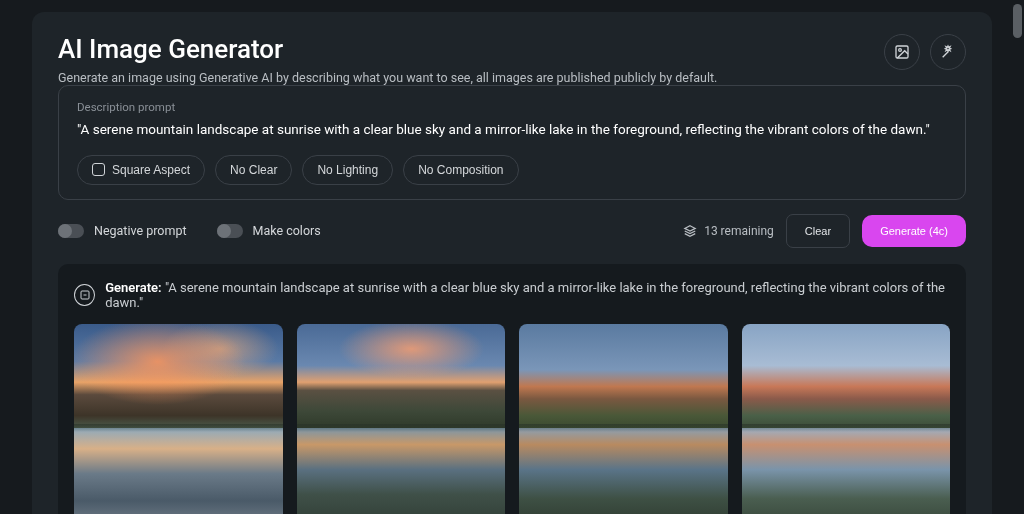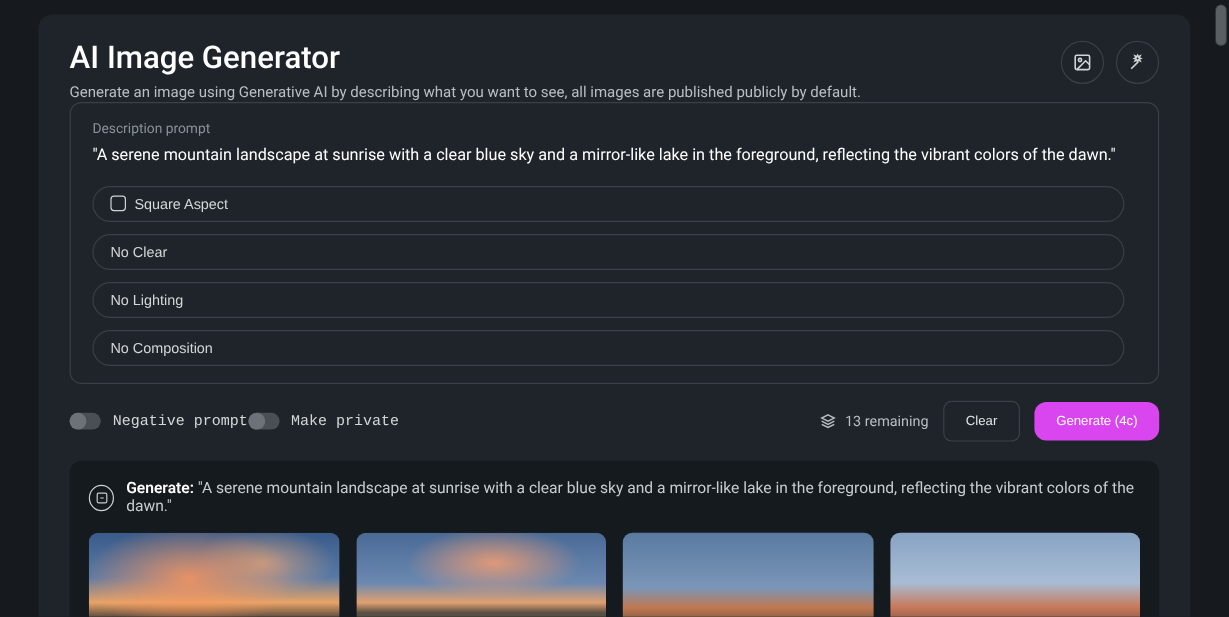--- a/index.html
+++ b/index.html
@@ -63,21 +63,20 @@
   }
   .prompt-text {
     font-size: 13.5px;
     color: #ffffff;
     margin-bottom: 16px;
     line-height: 1.4;
   }
   .chips {
     display: flex;
     gap: 10px;
-    flex-direction: column;
   }
   .chip {
     border: 1px solid #3a4047;
     border-radius: 18px;
     padding: 7px 14px;
     font-size: 12px;
     color: #d4d7da;
     background: transparent;
     cursor: pointer;
     display: flex;
@@ -92,21 +91,21 @@
     display: inline-block;
   }
   .controls-row {
     display: flex;
     align-items: center;
     justify-content: space-between;
     margin-bottom: 16px;
   }
   .toggles {
     display: flex;
-    font-family: Liberation Mono, monospace;
+    gap: 30px;
   }
   .toggle {
     display: flex;
     align-items: center;
     gap: 10px;
     font-size: 12.5px;
     color: #d4d7da;
     cursor: pointer;
   }
   .toggle-track {
@@ -287,21 +286,21 @@
         <div class="toggle">
           <span class="toggle-track">
               <span class="toggle-thumb"></span>
             </span>
           <span>Negative prompt</span>
         </div>
         <div class="toggle">
           <span class="toggle-track">
               <span class="toggle-thumb"></span>
             </span>
-          <span>Make private</span>
+          <span>Make colors</span>
         </div>
       </div>
       <div class="right-controls">
         <div class="remaining">
           <svg width="14" height="14" viewBox="0 0 24 24" fill="none" stroke="currentColor" stroke-width="2">
               <path d="M12 3l9 4.5-9 4.5-9-4.5L12 3zM3 12l9 4.5 9-4.5M3 16.5l9 4.5 9-4.5"></path>
             </svg>
           <span>13 remaining</span>
         </div>
         <button class="btn btn-clear">Clear</button>

